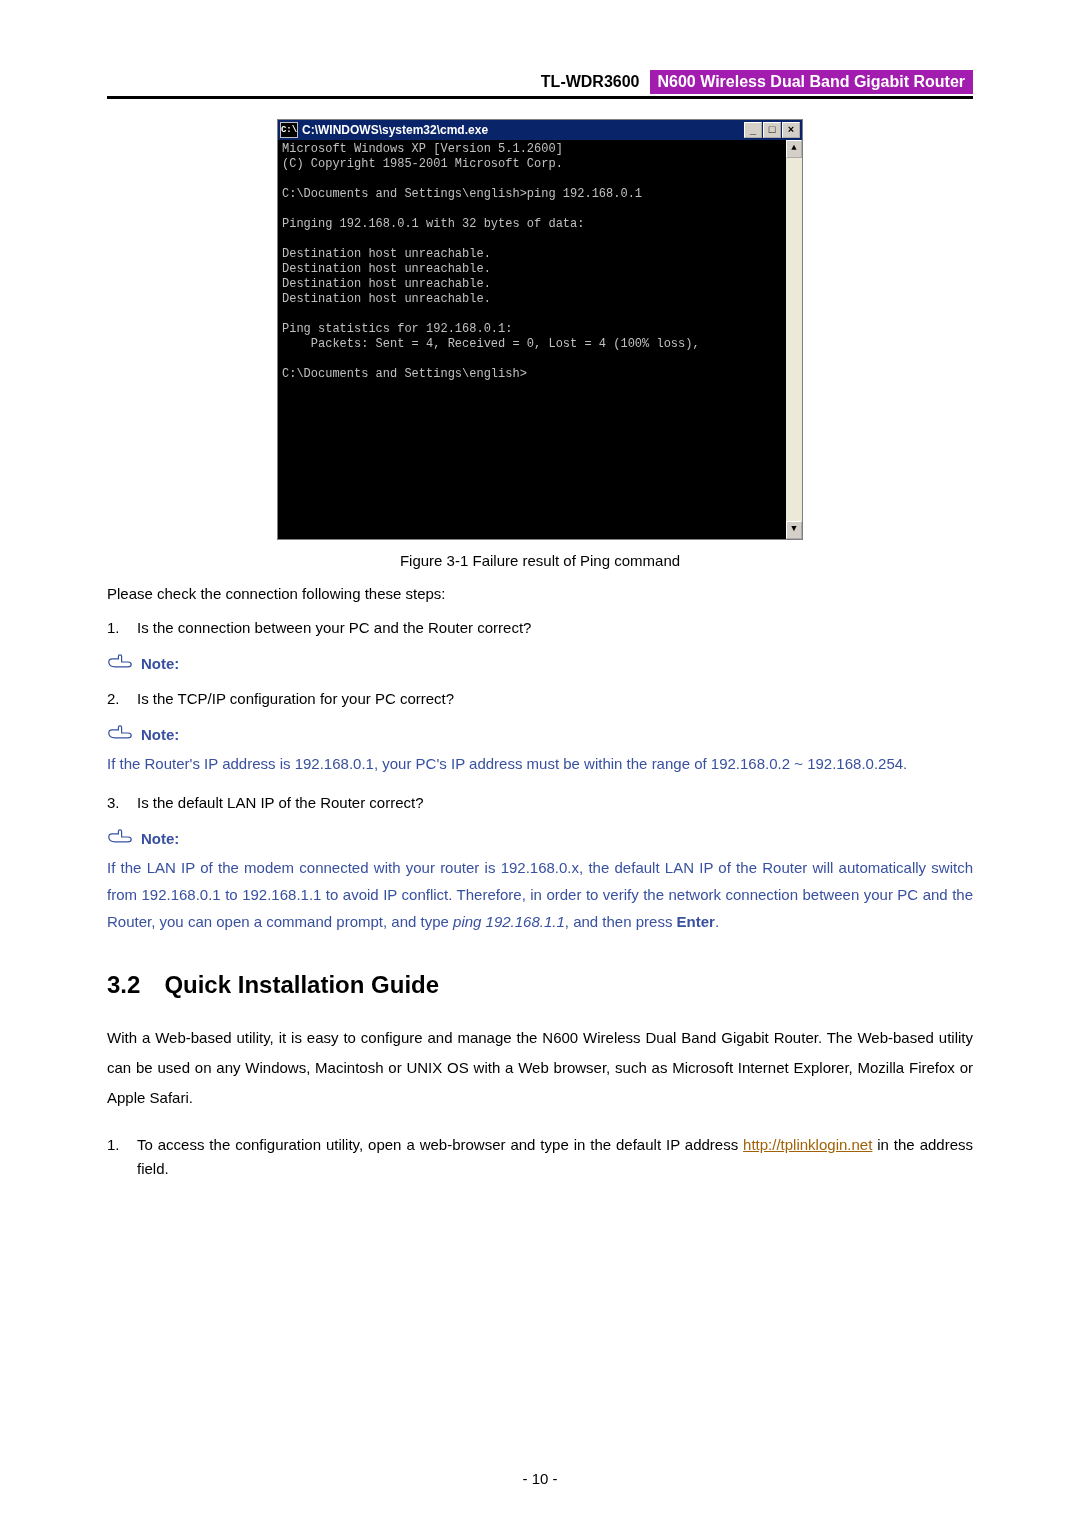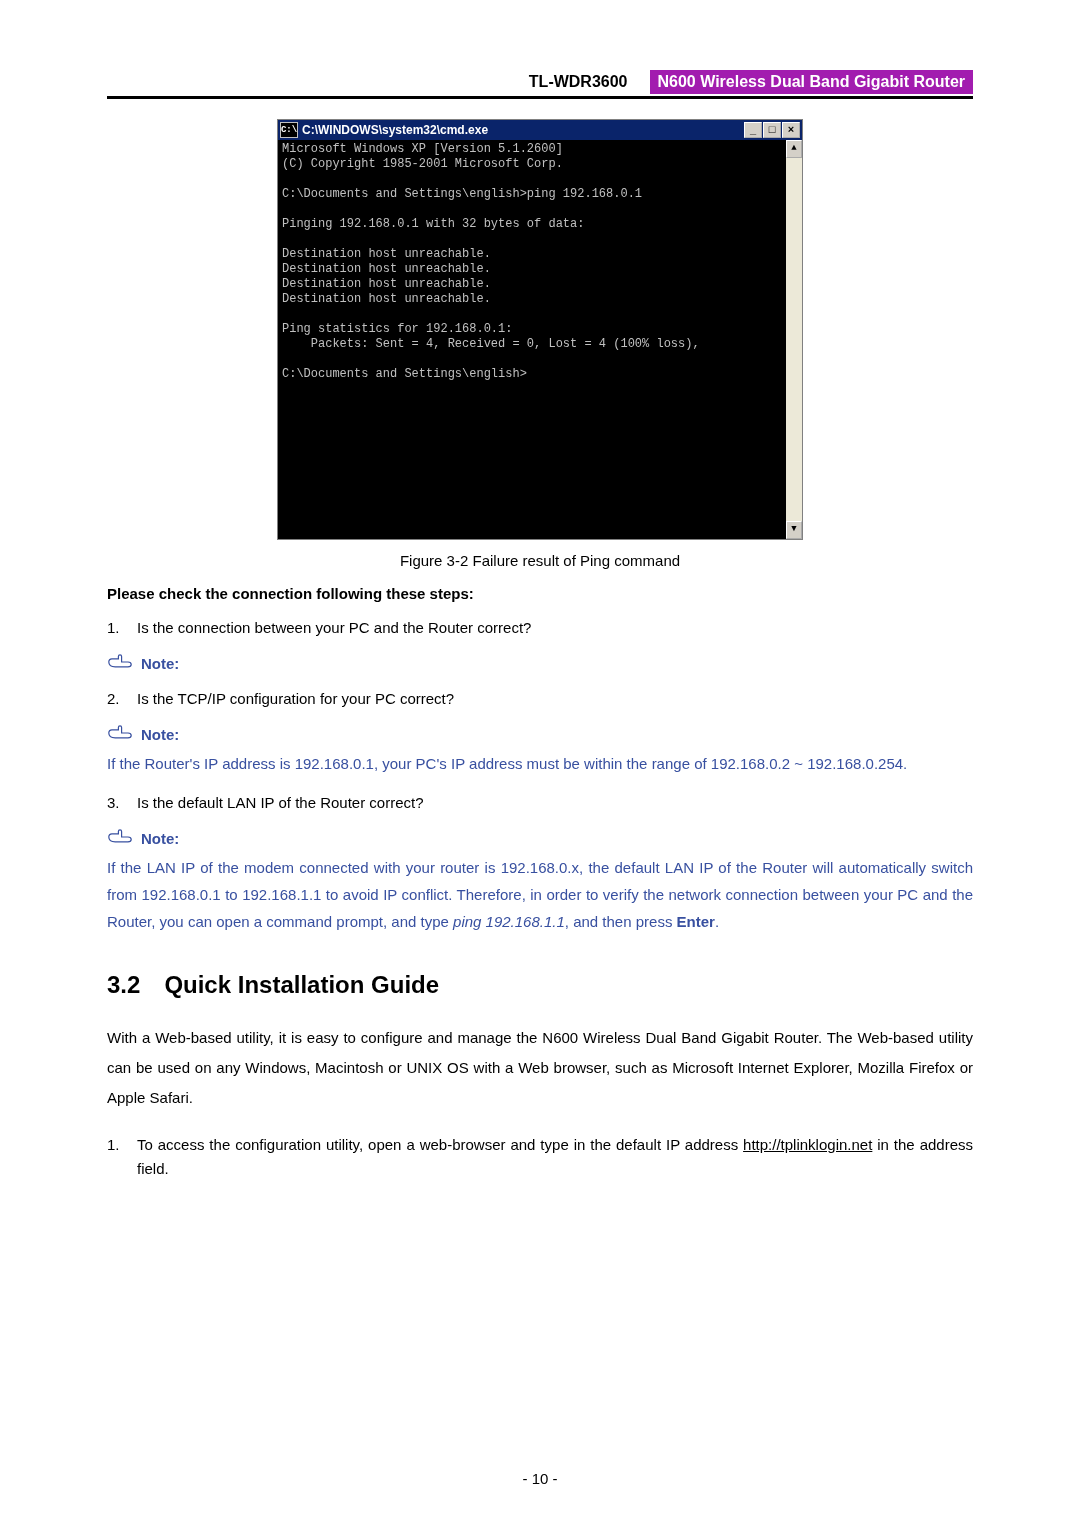--- a/index.html
+++ b/index.html
@@ -18,21 +18,21 @@
     padding: 70px 107px 40px 107px;
     position: relative;
   }
   .header-bar {
     border-bottom: 3px solid #000;
     padding-bottom: 2px;
     margin-bottom: 20px;
     display: flex;
     justify-content: flex-end;
     align-items: stretch;
-    gap: 12px;
+    gap: 0;
   }
   .model-label {
     font-weight: bold;
     font-size: 16px;
     padding: 3px 10px 3px 0;
     align-self: center;
   }
   .model-desc {
     background: #a21caf;
     color: #fff;
@@ -113,21 +113,21 @@
     font-size: 9px;
     text-align: center;
     line-height: 14px;
   }
   .scrolltrack { flex: 1; background: #ece9d8; }
   .figure-caption {
     text-align: center;
     font-size: 15px;
     margin: 8px 0 16px 0;
   }
-  .bold { font-weight: bold; }
+  .bold { font-weight: normal; }
   .list-item {
     display: flex;
     margin: 14px 0;
     line-height: 1.6;
   }
   .list-item .num {
     width: 30px;
     flex-shrink: 0;
   }
   .list-item .txt { flex: 1; }
@@ -154,21 +154,21 @@
     font-weight: bold;
     margin: 36px 0 24px 0;
   }
   .section-heading .num { margin-right: 24px; }
   .body-para {
     line-height: 2.0;
     text-align: justify;
     margin-bottom: 20px;
   }
   .link {
-    color: #000000;
+    color: #a16207;
     text-decoration: underline;
   }
   .page-number {
     text-align: center;
     font-size: 15px;
     position: absolute;
     bottom: 40px;
     left: 0;
     right: 0;
   }
@@ -211,21 +211,21 @@
 
 C:\Documents and Settings\english&gt;</div>
       <div class="cmd-scrollbar">
         <div class="scrollbtn">▲</div>
         <div class="scrolltrack"></div>
         <div class="scrollbtn">▼</div>
       </div>
     </div>
   </div>
 
-  <div class="figure-caption">Figure 3-2 Failure result of Ping command</div>
+  <div class="figure-caption">Figure 3-1 Failure result of Ping command</div>
 
   <div class="bold">Please check the connection following these steps:</div>
 
   <div class="list-item">
     <span class="num">1.</span>
     <span class="txt">Is the connection between your PC and the Router correct?</span>
   </div>
 
   <div class="note-head">
     <span class="hand-icon">

